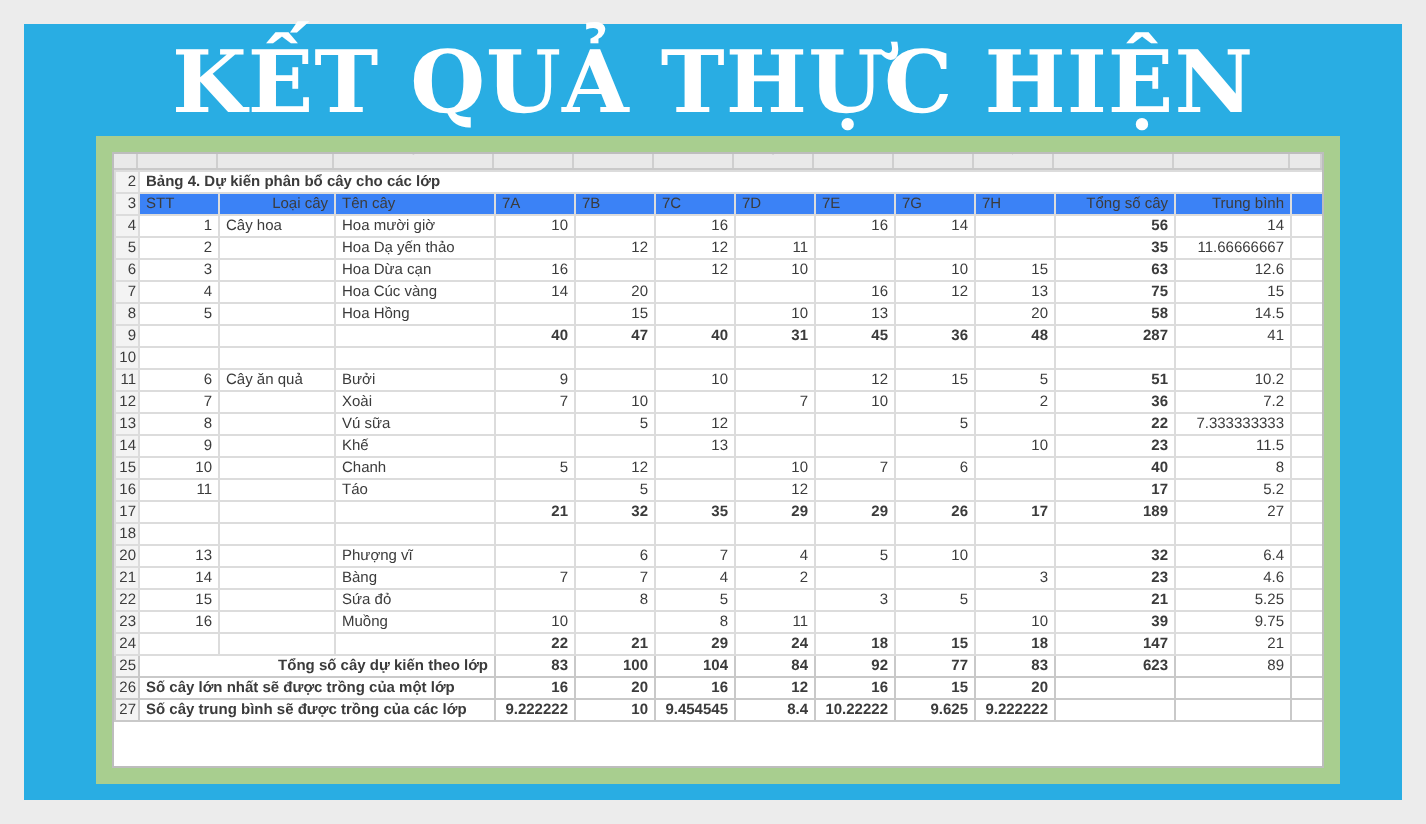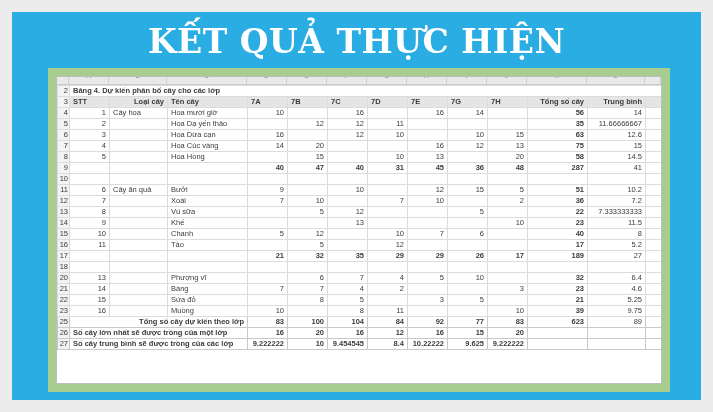--- a/index.html
+++ b/index.html
@@ -9,21 +9,21 @@
     font-family:"Liberation Sans","DejaVu Sans",sans-serif;
   }
   .slide{
     position:absolute;left:12px;top:12px;width:689px;height:388px;
     background:#29ADE3;
   }
   .slide-title{
     position:absolute;top:10px;left:0;right:0;
     text-align:center;
     font-family:"DejaVu Serif","Liberation Serif",serif;
-    font-weight:bold;font-size:33px;line-height:40px;
+    font-weight:bold;font-size:43px;line-height:40px;
     color:#ffffff;letter-spacing:.5px;
   }
   .sheet-frame{
     position:absolute;left:36px;top:56px;
     width:606px;height:308px;
     border:8px solid #A8CE8F;background:#fff;
   }
   .sheet{
     position:relative;width:604px;height:306px;overflow:hidden;
     background:#fff;border:1px solid #BDBDBD;
@@ -38,21 +38,21 @@
     padding:0 3px;overflow:hidden;white-space:nowrap;
     font-size:7.5px;color:#3b3b3b;vertical-align:middle;
   }
   td.rn{
     background:#F3F3F3;border-color:#CFCFCF;color:#6b6b6b;
     position:relative;padding:0;
   }
   td.rn span{position:absolute;right:1px;top:0;line-height:10px;white-space:nowrap;}
   td.caption{font-weight:bold;color:#161616;}
   td.head{
-    background:#e5e5e5;font-weight:bold;color:#1f1f1f;border-color:#D8D8A0;
+    background:#3b82f6;font-weight:normal;color:#1f1f1f;border-color:#D8D8A0;
   }
   td.num{text-align:right;}
   td.b, .b{font-weight:bold;color:#141414;}
   td.lab{font-weight:bold;color:#161616;}
   tr.summary td{border-color:#C9C9C9;margin-top:32px;}
   .al-c{text-align:right;}
   .al-l{text-align:left;}
 </style>
 </head>
 <body>
@@ -481,20 +481,38 @@
               <td class="num"></td>
               <td class="num">8</td>
               <td class="num">11</td>
               <td class="num"></td>
               <td class="num"></td>
               <td class="num">10</td>
               <td class="num b">39</td>
               <td class="num">9.75</td>
               <td></td>
             </tr>
+            <tr>
+              <td class="rn">
+                <span>24</span>
+              </td>
+              <td class="num"></td>
+              <td></td>
+              <td></td>
+              <td class="num b">22</td>
+              <td class="num b">21</td>
+              <td class="num b">29</td>
+              <td class="num b">24</td>
+              <td class="num b">18</td>
+              <td class="num b">15</td>
+              <td class="num b">18</td>
+              <td class="num b">147</td>
+              <td class="num">21</td>
+              <td></td>
+            </tr>
             <tr class="summary">
               <td class="rn">
                 <span>25</span>
               </td>
               <td class="lab al-c" colspan="3">Tổng số cây dự kiến theo lớp</td>
               <td class="num b">83</td>
               <td class="num b">100</td>
               <td class="num b">104</td>
               <td class="num b">84</td>
               <td class="num b">92</td>

